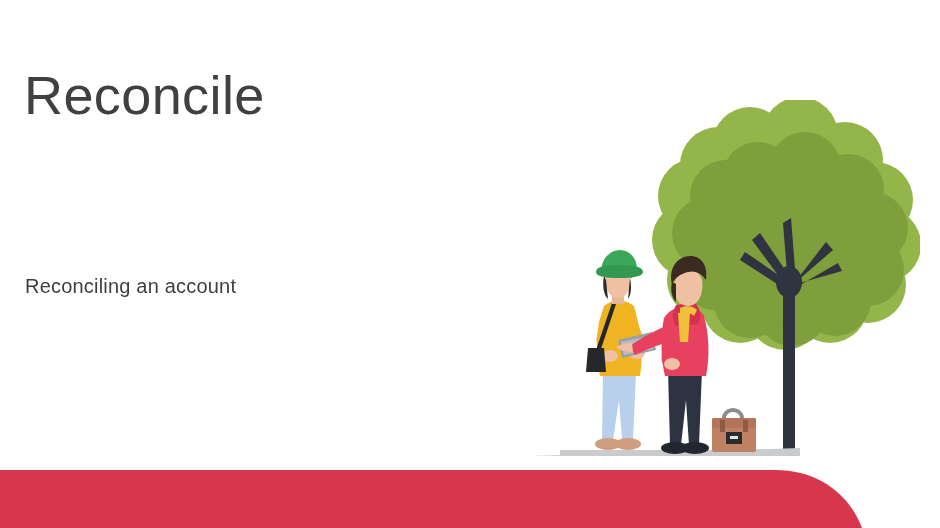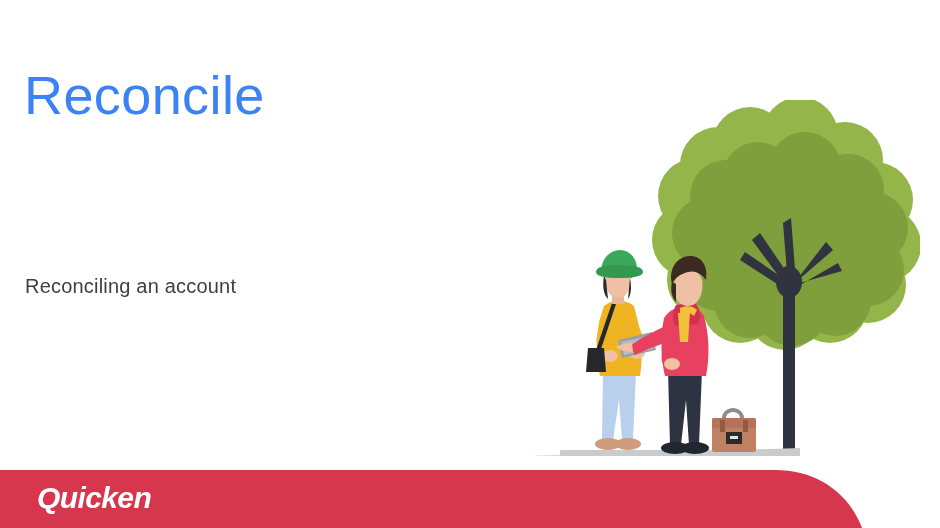--- a/index.html
+++ b/index.html
@@ -22,21 +22,21 @@
   }
 
   
   .slide-title {
     position: absolute;
     left: 24px;
     top: 66px;
     font-size: 54px;
     font-weight: 300;
     letter-spacing: 0.4px;
-    color: #3b82f6;
+    color: #404040;
     line-height: 1.1;
     white-space: nowrap;
   }
   .slide-subtitle {
     position: absolute;
     left: 25px;
     top: 255px;
     font-size: 20px;
     font-weight: 400;
     color: #3f3f3f;
@@ -214,15 +214,14 @@
 
     </svg>
   </div>
 
   <div class="footer-band">
     <svg width="940" height="58" viewBox="0 0 940 58" xmlns="http://www.w3.org/2000/svg">
       <path d="M0 0 L775 0 C820 0 850 26 862 58 L0 58 Z" fill="#d6374c"></path>
     </svg>
   </div>
 
-  <div class="brand-logo">Quicken</div>
 
 </div>
 
 </body></html>

